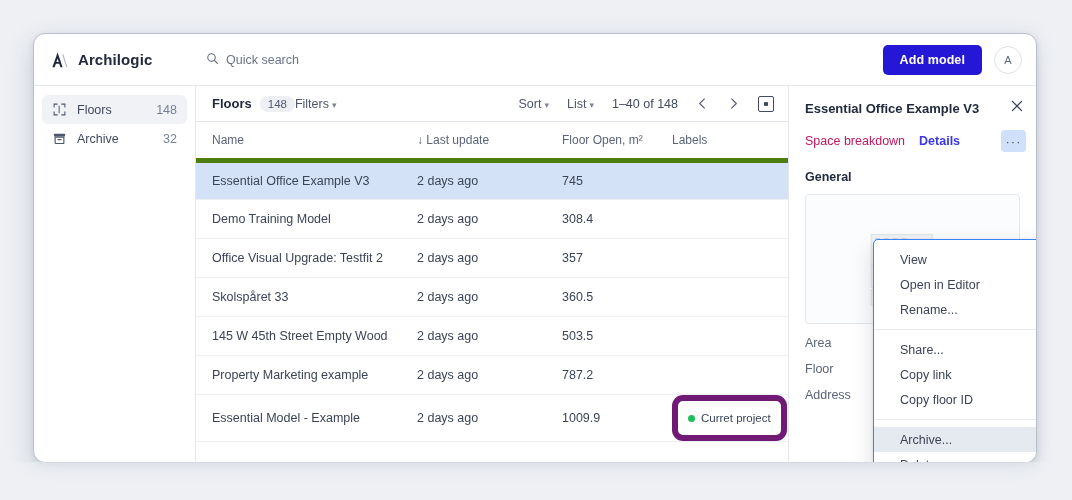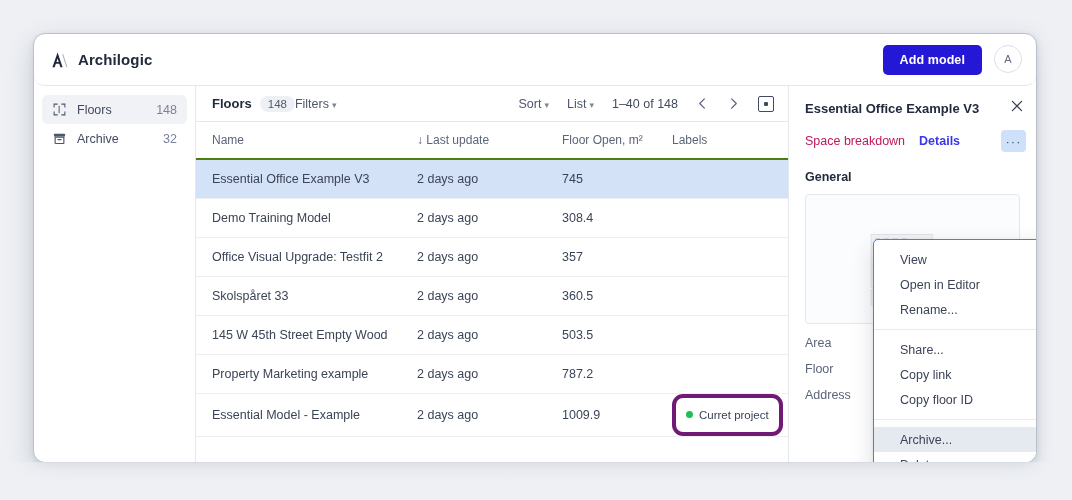--- a/index.html
+++ b/index.html
@@ -32,35 +32,35 @@
     position: absolute; left: 0; top: 462px; width: 1072px; height: 38px;
     background: linear-gradient(to bottom, rgba(238,240,244,.55) 0%, #eef0f4 60%);
     pointer-events: none;
   }
 
   
   #topbar {
     position: relative;
     height: 52px;
     border-bottom: 1px solid #e4e7ec;
-    display: flex; align-items: center; border-radius: 10px;
+    display: flex; align-items: center;
   }
   .brand { display: flex; align-items: center; gap: 8px; padding-left: 16px; width: 162px; }
   .brand-name { font-size: 15px; font-weight: 600; color: #222b3e; letter-spacing: .1px; }
   .logo-mark { width: 20px; height: 20px; display: block; }
 
   .search { display: flex; align-items: center; gap: 7px; margin-left: 10px; }
   .search-input {
     border: none; outline: none; background: transparent;
     font-family: "Liberation Sans", sans-serif;
     font-size: 12.5px; color: #5b6478; width: 200px;
   }
   .search-input::placeholder { color: #6b7487; }
 
-  .topbar-right { margin-left: auto; display: flex; align-items: flex-start; gap: 12px; padding-right: 14px; }
+  .topbar-right { margin-left: auto; display: flex; align-items: center; gap: 12px; padding-right: 14px; }
   #add-model-btn {
     background: #2418d6; color: #fff; border: none; border-radius: 5px;
     font-family: "Liberation Sans", sans-serif;
     font-size: 12.5px; font-weight: 700; padding: 8px 17px; cursor: pointer;
     letter-spacing: .1px;
   }
   #avatar {
     width: 28px; height: 28px; border-radius: 50%;
     border: 1px solid #dcdfe6; background: #fff;
     display: flex; align-items: center; justify-content: center;
@@ -105,34 +105,34 @@
     width: 16px; height: 16px; border: 1.4px solid #404a60; border-radius: 2px;
     display: flex; align-items: center; justify-content: center; cursor: pointer;
   }
   .panel-toggle span { width: 4px; height: 4px; background: #404a60; border-radius: 1px; }
 
   
   #table-wrap { flex: 1; overflow: hidden; }
   table { width: 100%; border-collapse: collapse; table-layout: fixed; }
   th {
     text-align: left; font-size: 12px; font-weight: 400; color: #5b6478;
-    padding: 11px 0 11px 16px; border-bottom: 2px solid #4d7c0f;
+    padding: 11px 0 11px 16px; border-bottom: 5px solid #4d7c0f;
     background: #fff;
   }
   th.c-name { width: 205px; }
   th.c-upd  { width: 145px; }
   th.c-area { width: 110px; }
   td {
     font-size: 12.5px; color: #3b4456; padding: 0 0 0 16px;
     height: 39px; border-bottom: 1px solid #edeff2;
   }
   tr.selected td { background: #d4e2f7; }
   .badge {
     display: inline-flex; align-items: center; gap: 6px;
-    border: 4px solid #701a75; border-radius: 11px;
+    border: 6px solid #701a75; border-radius: 11px;
     padding: 11px 10px; font-size: 11.5px; color: #3b4456; background:#fff;
   }
   .dot { width: 7px; height: 7px; border-radius: 50%; background: #1dbf5c; }
 
   
   #detail-panel {
     width: 248px; flex: none; border-left: 1px solid #e4e7ec;
     background: #fff; position: relative; display: flex; flex-direction: column;
   }
   .dp-head { display: flex; align-items: center; padding: 13px 12px 9px 16px; }
@@ -178,20 +178,29 @@
       <span class="logo-mark">
         <svg viewBox="0 0 20 20" width="20" height="20" aria-hidden="true">
           <path d="M2.4 17.2 L7.6 2.6 L12.6 17.2 L10.4 17.2 L7.6 8.4 L4.7 17.2 Z" fill="#1f2738"></path>
           <path d="M5.3 12.1 L10.1 12.1 L10.1 13.7 L4.9 13.7 Z" fill="#1f2738"></path>
           <path d="M13.0 3.2 L17.4 17.2 L16.3 17.2 L12.5 5.2 Z" fill="#aeb5c4"></path>
         </svg>
       </span>
       <span class="brand-name">Archilogic</span>
     </div>
 
+    <div class="search">
+      <span>
+        <svg viewBox="0 0 16 16" width="13" height="13" aria-hidden="true">
+          <circle cx="6.8" cy="6.8" r="4.6" fill="none" stroke="#5b6478" stroke-width="1.3"></circle>
+          <line x1="10.3" y1="10.3" x2="14" y2="14" stroke="#5b6478" stroke-width="1.3" stroke-linecap="round"></line>
+        </svg>
+      </span>
+      <input class="search-input" type="text" placeholder="Quick search" style="">
+    </div>
 
     <div class="topbar-right">
       <button id="add-model-btn">Add model</button>
       <div id="avatar">A</div>
     </div>
   </div>
 
   <div id="body-split">
 
     <div id="sidebar">

